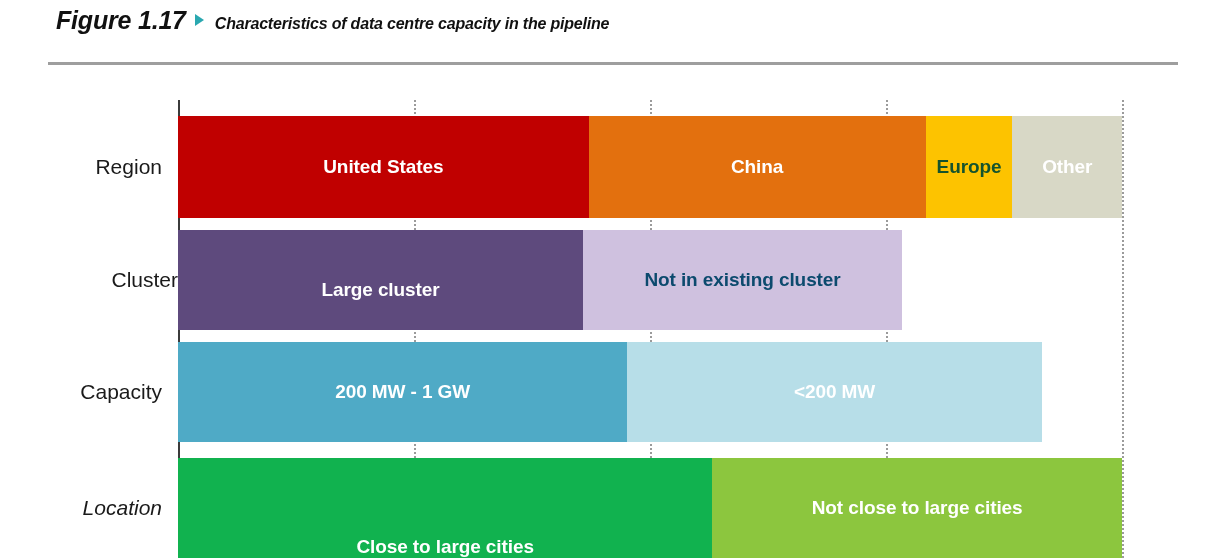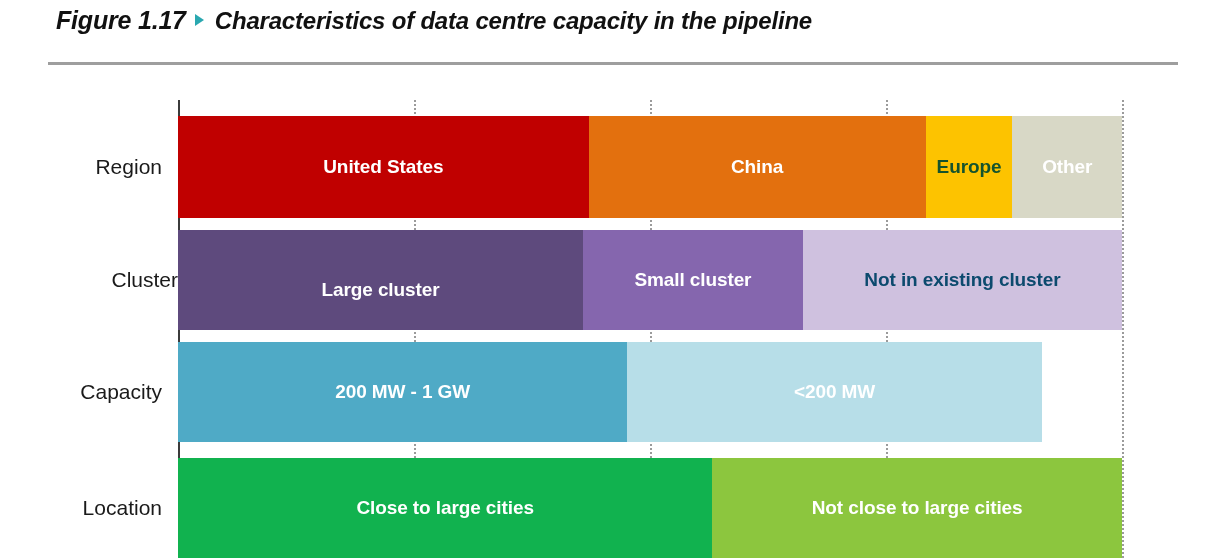--- a/index.html
+++ b/index.html
@@ -43,21 +43,21 @@
     display: inline-block;
     width: 0; height: 0;
     border-left: 9px solid #2aa8b0;
     border-top: 6px solid transparent;
     border-bottom: 6px solid transparent;
     margin: 0 11px 0 9px;
     position: relative;
     top: -3px;
   }
   .fig-caption {
-    font-size: 24px;
+    font-size: 16px;
     font-weight: bold;
     color: #111111;
     letter-spacing: -0.2px;
   }
   .header-rule {
     position: absolute;
     left: 48px;
     top: 62px;
     width: 1130px;
     height: 3px;
@@ -171,43 +171,40 @@
               <span class="seg-label" style="color: rgb(255, 255, 255);">Other</span>
             </div>
           </div>
         </div>
         <div class="row" style="top: 130px; height: 100px;">
           <div class="row-label" style="line-height: 100px; height: 100px; margin-left: 16px;">Cluster</div>
           <div class="bar" style="height: 100px;">
             <div class="seg" style="width: 404.976px; background: rgb(94, 74, 125);">
               <span class="seg-label" style="color: rgb(255, 255, 255); margin-top: 20px;">Large cluster</span>
             </div>
-            <div class="seg" style="width: 219.952px; background: rgb(133, 102, 174);">
-              <span class="seg-label" style="color: rgb(255, 255, 255);">Small cluster</span>
-            </div>
             <div class="seg" style="width: 319.072px; background: rgb(207, 193, 223);">
               <span class="seg-label" style="color: #0c4a6e;">Not in existing cluster</span>
             </div>
           </div>
         </div>
         <div class="row" style="top: 242px; height: 100px;">
           <div class="row-label" style="line-height: 100px; height: 100px;">Capacity</div>
           <div class="bar" style="height: 100px;">
             <div class="seg" style="width: 449.344px; background: rgb(79, 170, 198);">
               <span class="seg-label" style="color: rgb(255, 255, 255);">200 MW - 1 GW</span>
             </div>
             <div class="seg" style="width: 414.416px; background: rgb(183, 222, 232);">
               <span class="seg-label" style="color: rgb(255, 255, 255);">&lt;200 MW</span>
             </div>
           </div>
         </div>
         <div class="row" style="top: 358px; height: 100px;">
-          <div class="row-label" style="line-height: 100px; height: 100px;">Location</div>
+          <div class="row-label" style="line-height: 100px; height: 100px; font-style: italic;">Location</div>
           <div class="bar" style="height: 100px;">
-            <div class="seg" style="width: 534.304px; background: rgb(17, 178, 79);">
+            <div class="seg" style="width: 534.304px; background: rgb(17, 178, 79); align-items: flex-end;">
               <span class="seg-label" style="color: rgb(255, 255, 255);">Close to large cities</span>
             </div>
             <div class="seg" style="width: 409.696px; background: rgb(140, 198, 62);">
               <span class="seg-label" style="color: rgb(255, 255, 255);">Not close to large cities</span>
             </div>
           </div>
         </div>
       </div>
   </div>
 

